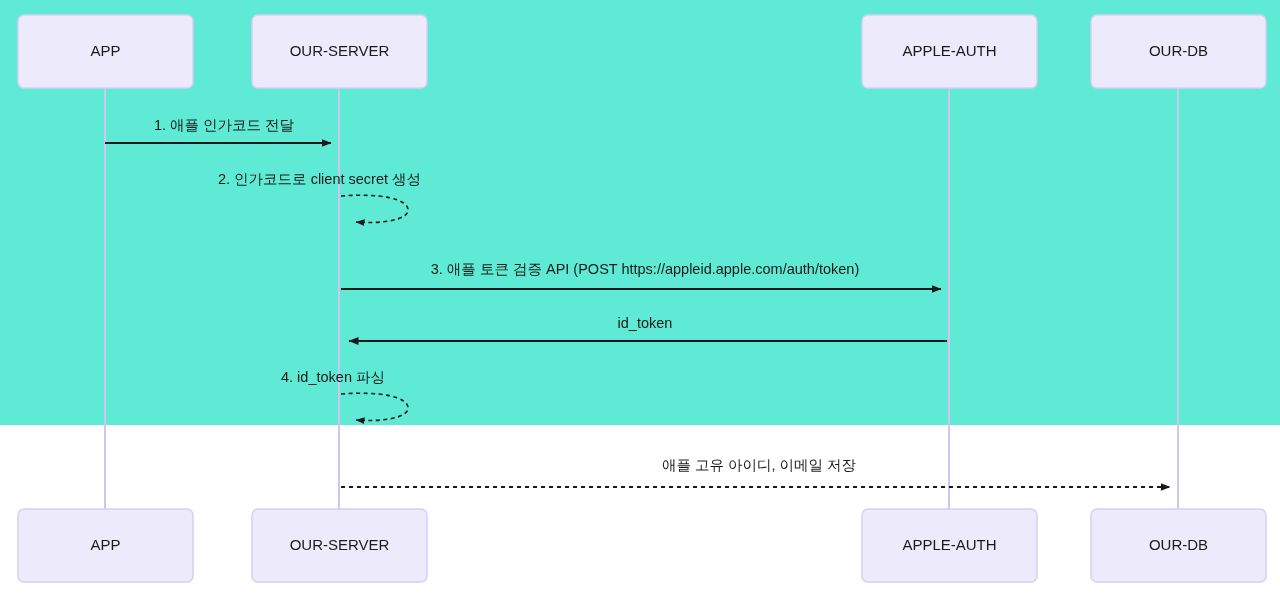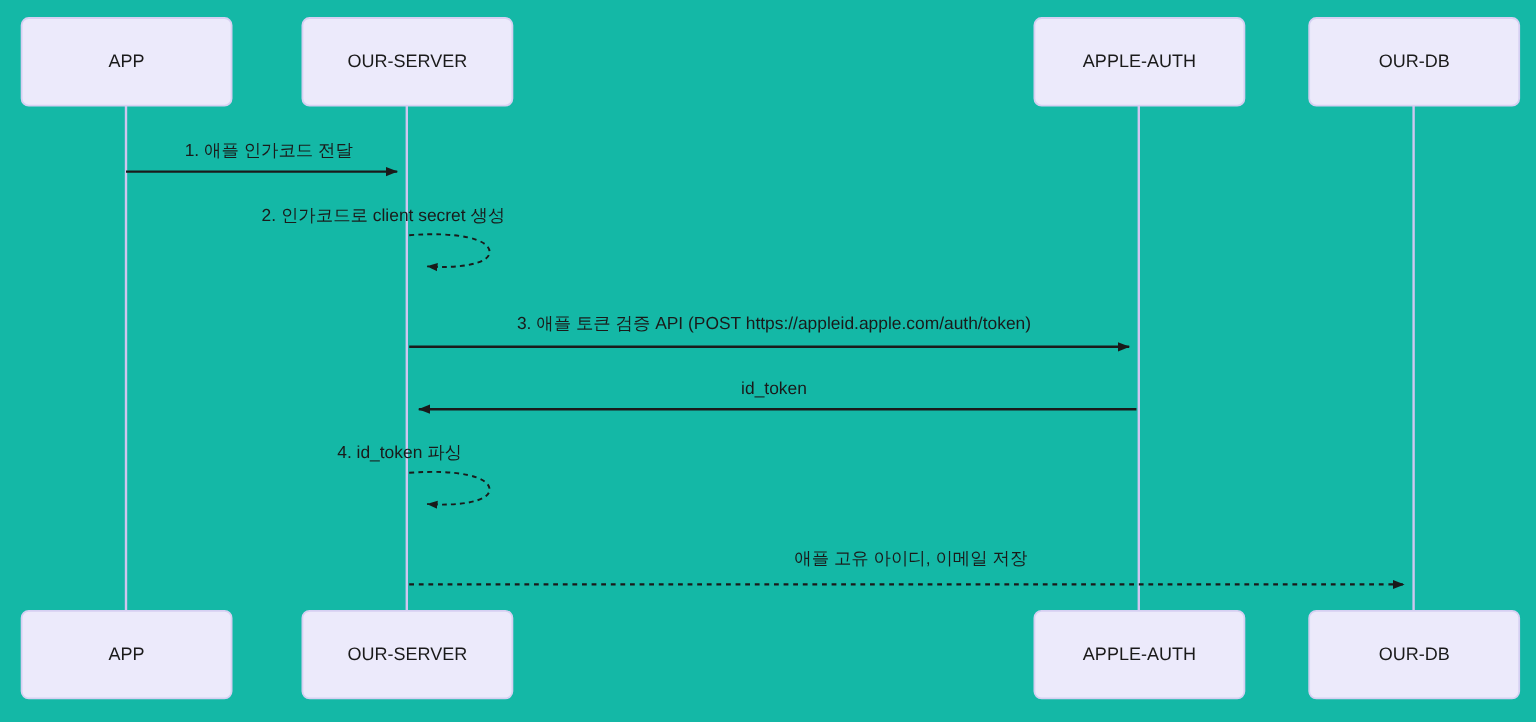--- a/index.html
+++ b/index.html
@@ -9,22 +9,22 @@
   }
   body {
     width: 1280px;
     height: 602px;
     font-family: "Liberation Sans", "DejaVu Sans", sans-serif;
     overflow: hidden;
   }
   #diagram-root {
     position: relative;
     width: 1280px;
-    height: 602px;
-    background: #14b8a6;
+    height: 425px;
+    background: #5eead4;
   }
   svg.seq {
     position: absolute;
     top: 0;
     left: 0;
     width: 1280px;
     height: 602px;
     display: block;
   }
   .participant-box {

